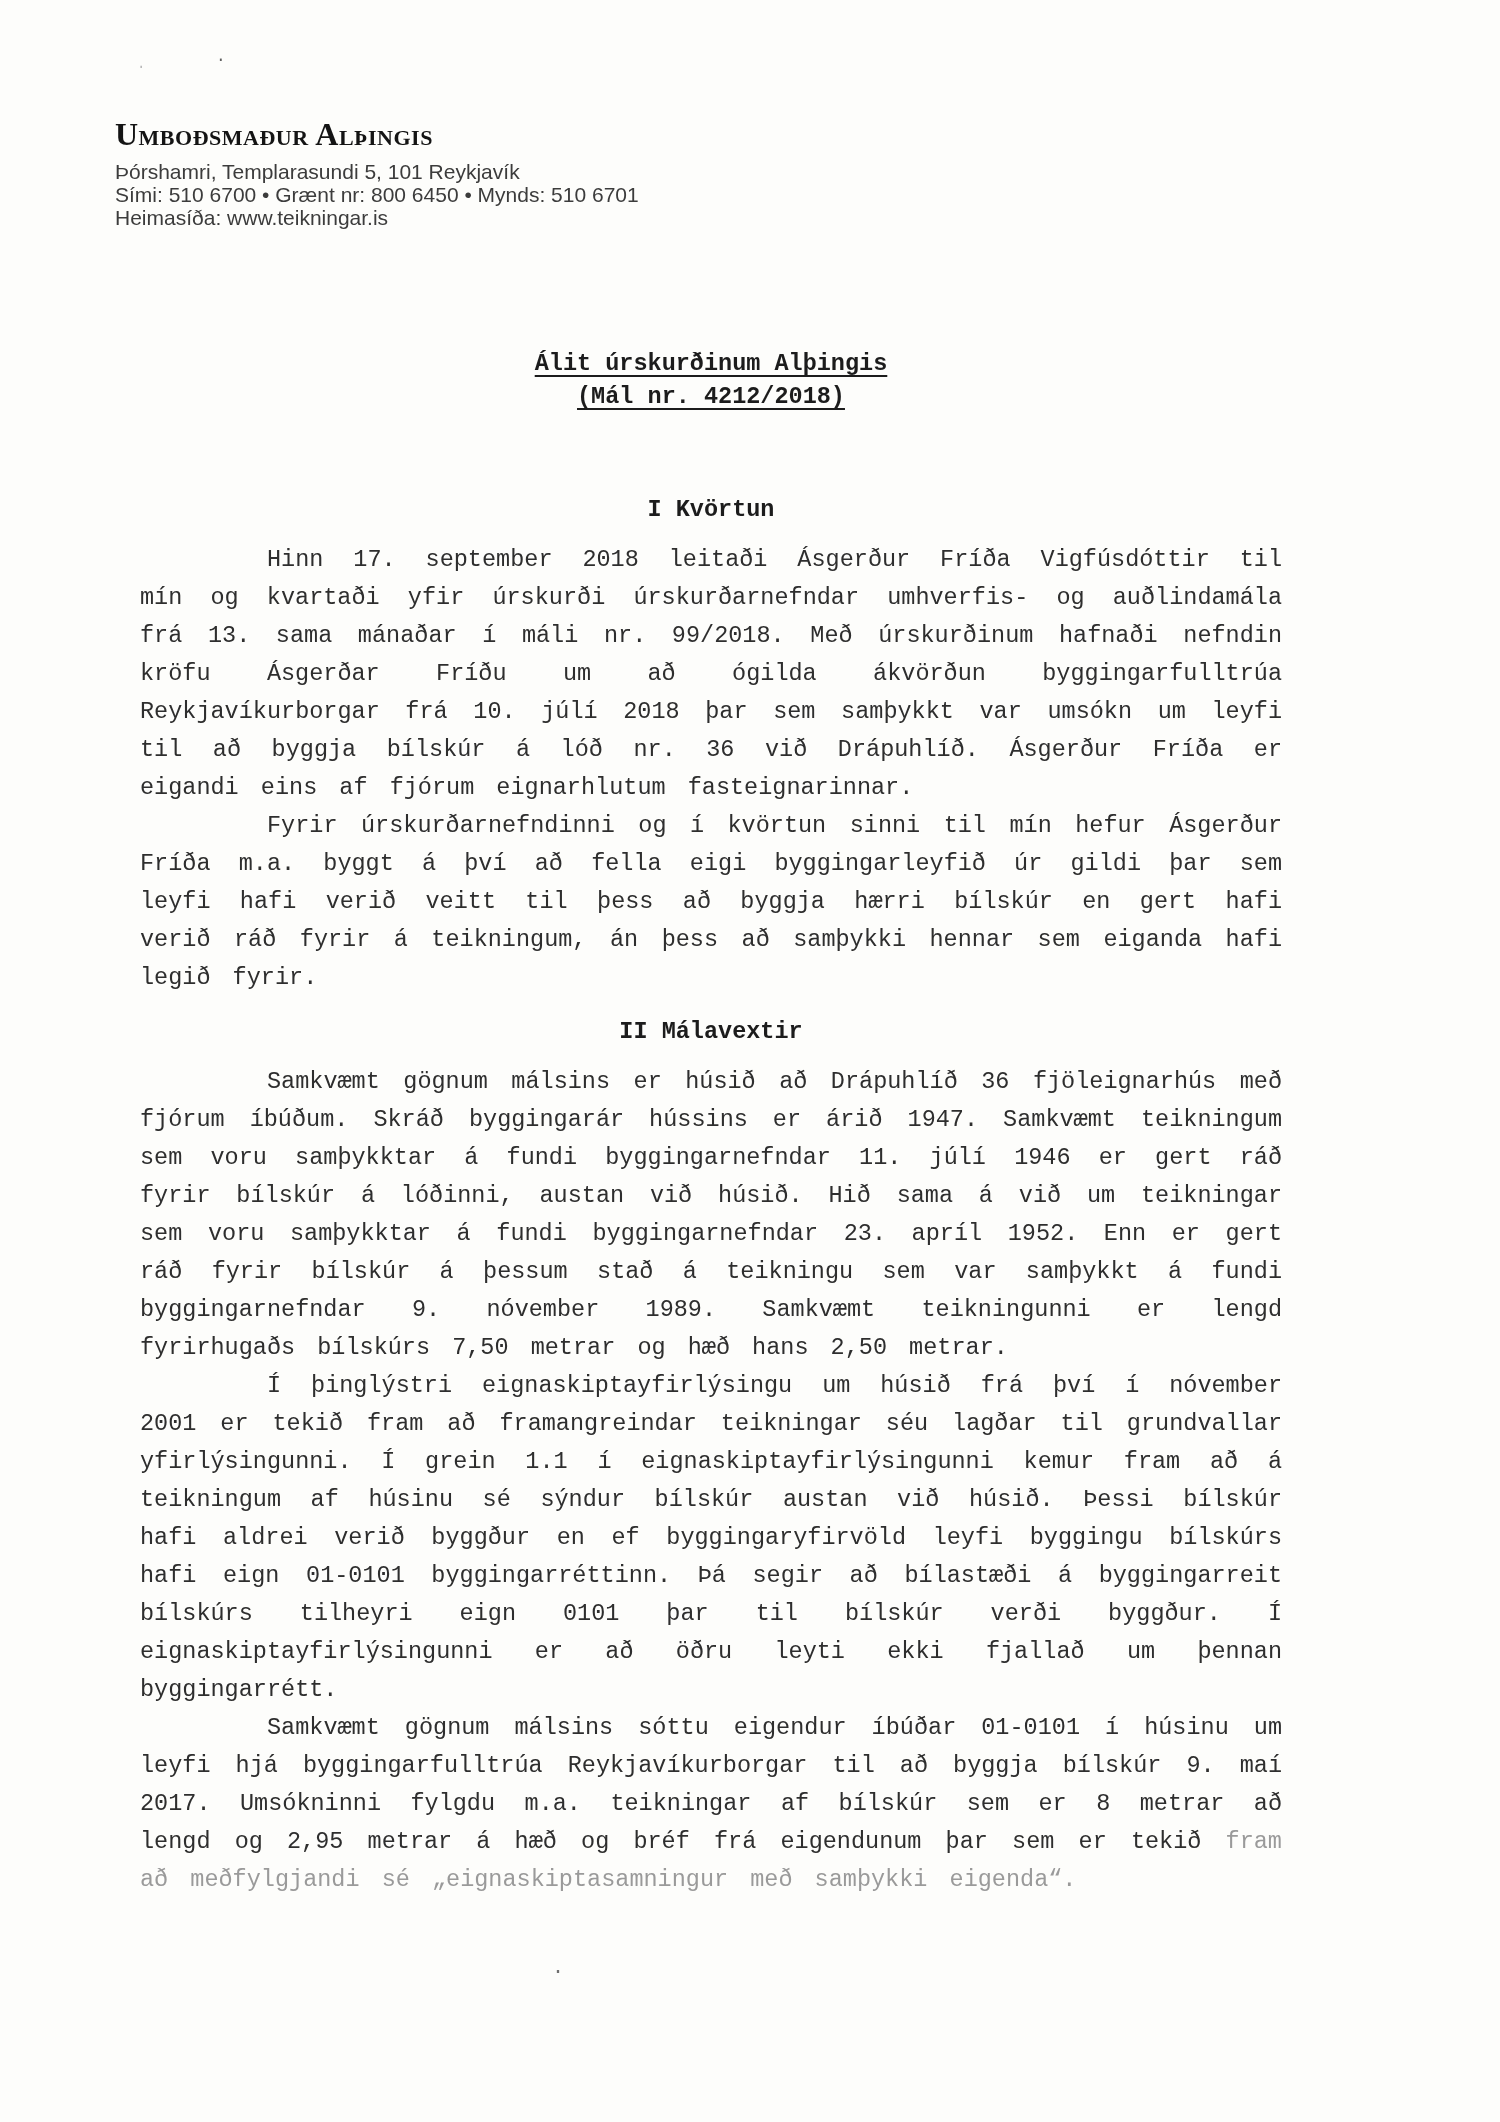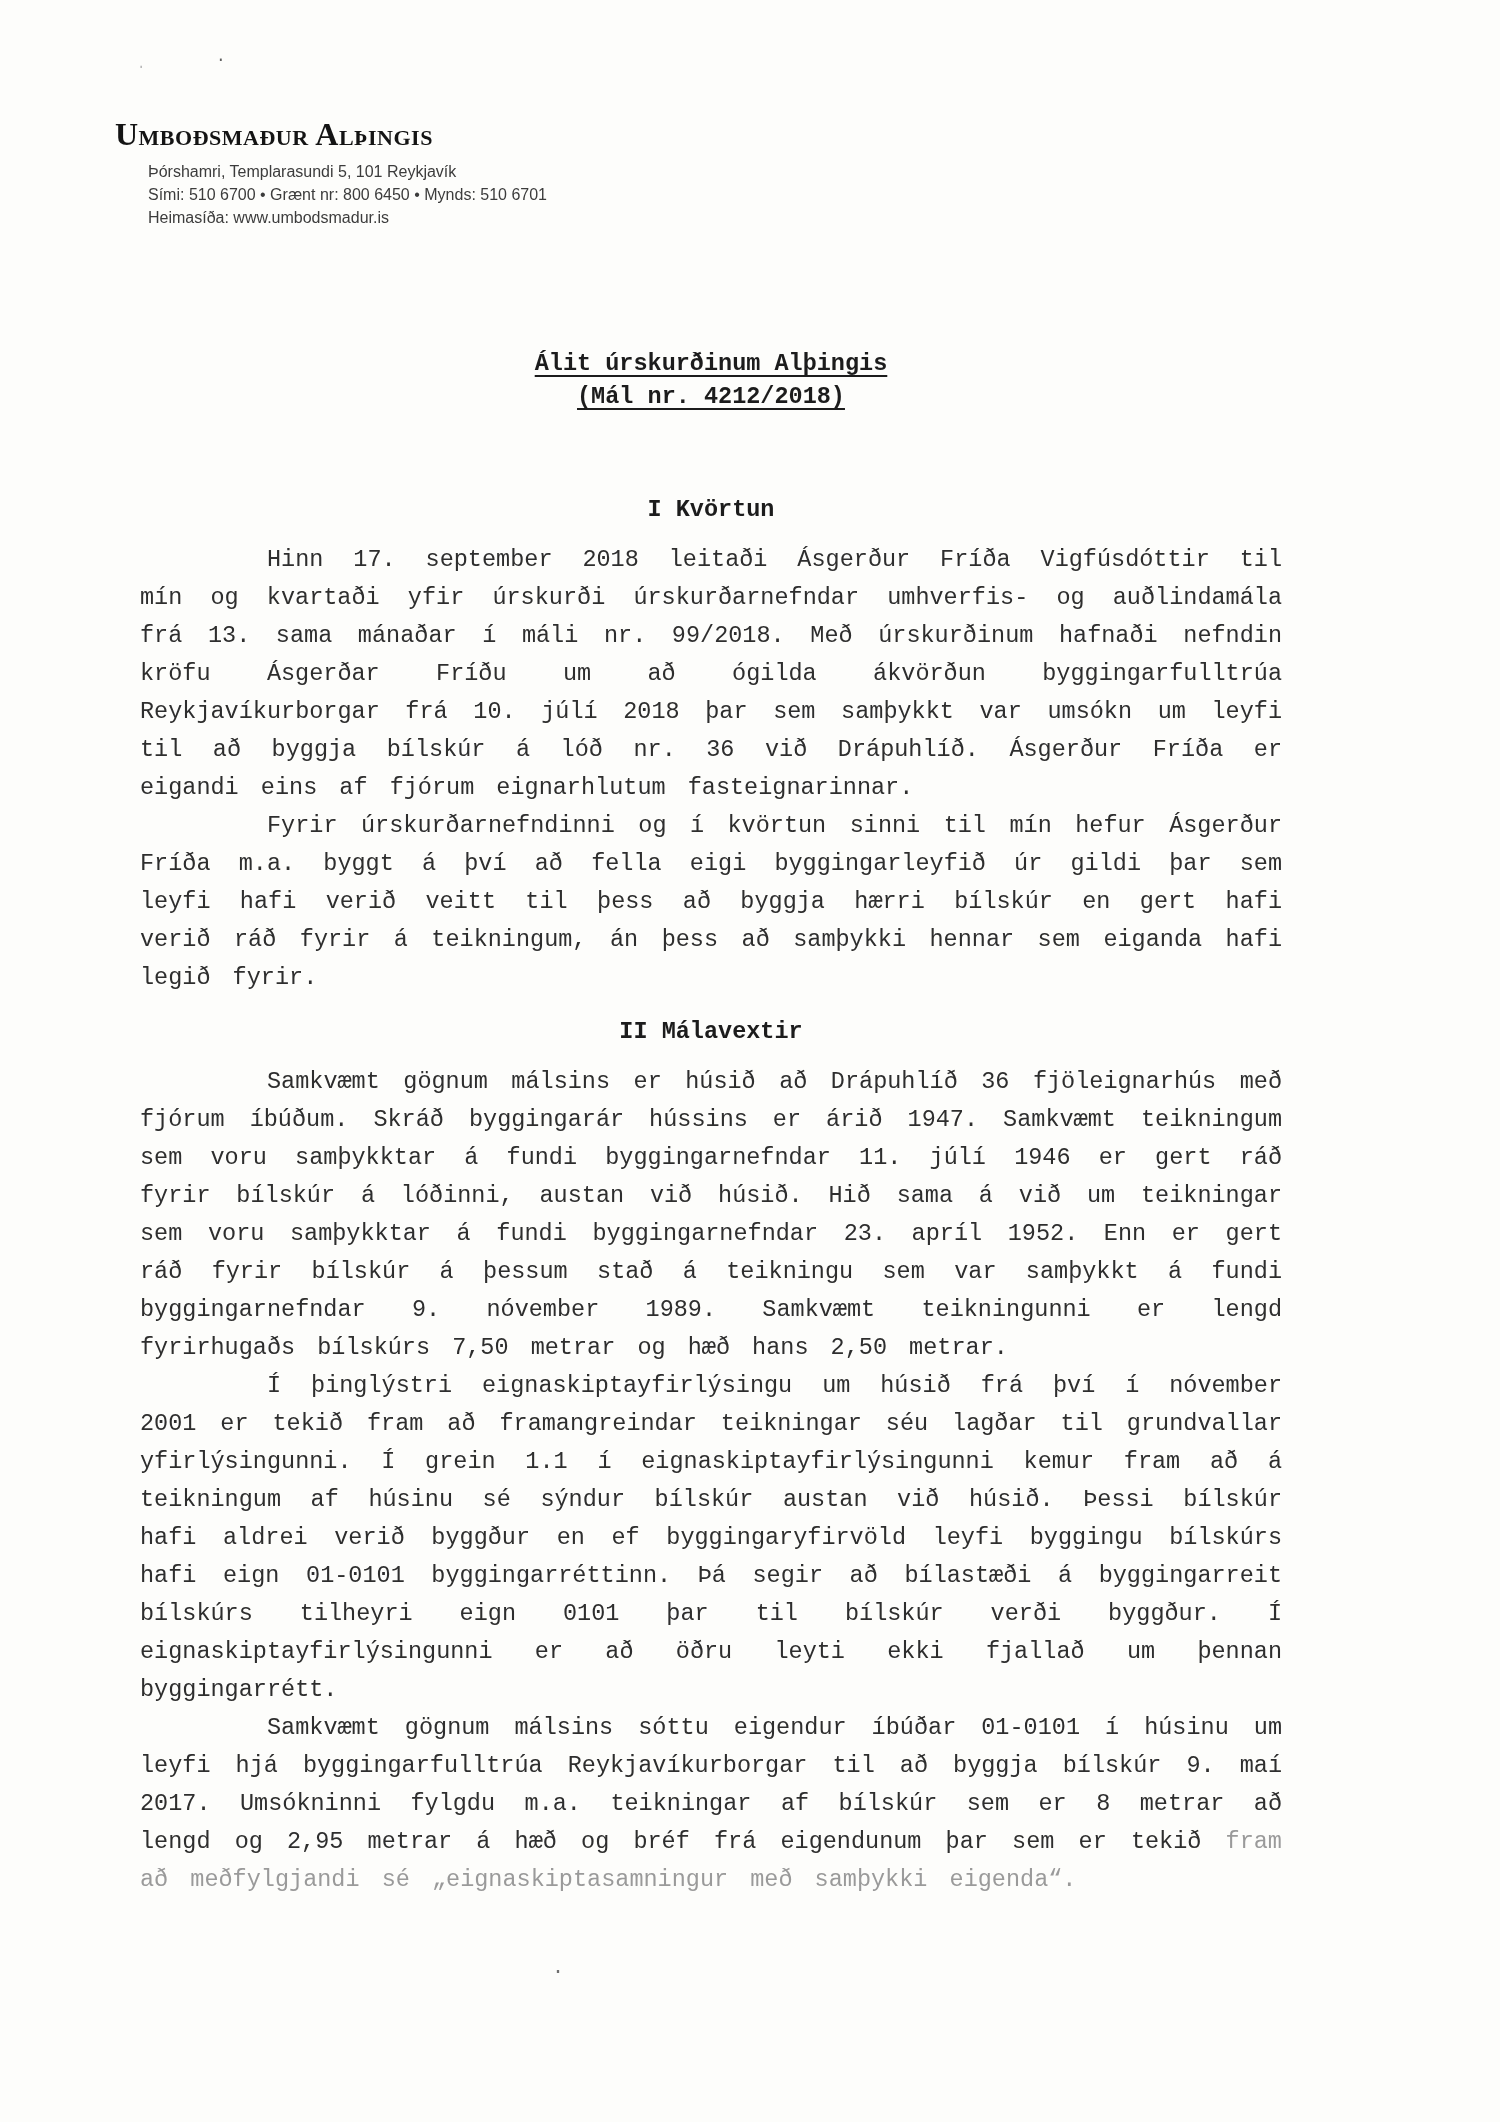--- a/index.html
+++ b/index.html
@@ -26,24 +26,23 @@
     font-weight: 700;
     font-variant-caps: small-caps;
     font-size: 32px;
     line-height: 44px;
     letter-spacing: 0.5px;
     color: #141414;
     margin: 0;
   }
   .addr {
     font-family: "Liberation Sans", "DejaVu Sans", sans-serif;
-    font-size: 16px;
+    font-size: 21px;
     line-height: 23px;
     color: #3c3c3c;
-    margin-left: 33px;
   }
   .addr-first { margin-top: 4px; }
   
   .content {
     width: 1142px;
     margin-left: 25px;
   }
   
   .title-block {
     margin-top: 118px;
@@ -106,21 +105,21 @@
 
   <span class="scan-mark mark-top-1">.</span>
   <span class="scan-mark mark-top-2">·</span>
 
   <div class="inner">
 
     <header>
       <h1 class="org-name">Umboðsmaður Alþingis</h1>
       <div class="addr addr-first">Þórshamri, Templarasundi 5, 101 Reykjavík</div>
       <div class="addr">Sími: 510 6700 • Grænt nr: 800 6450 • Mynds: 510 6701</div>
-      <div class="addr">Heimasíða: www.umbodsmadur.is</div>
+      <div class="addr">Heimasíða: www.teikningar.is</div>
     </header>
 
     <div class="content">
 
       <div class="title-block">
         <div class="title-line">Álit úrskurðinum Alþingis</div>
         <div class="title-line">(Mál nr. 4212/2018)</div>
       </div>
 
       <section>

